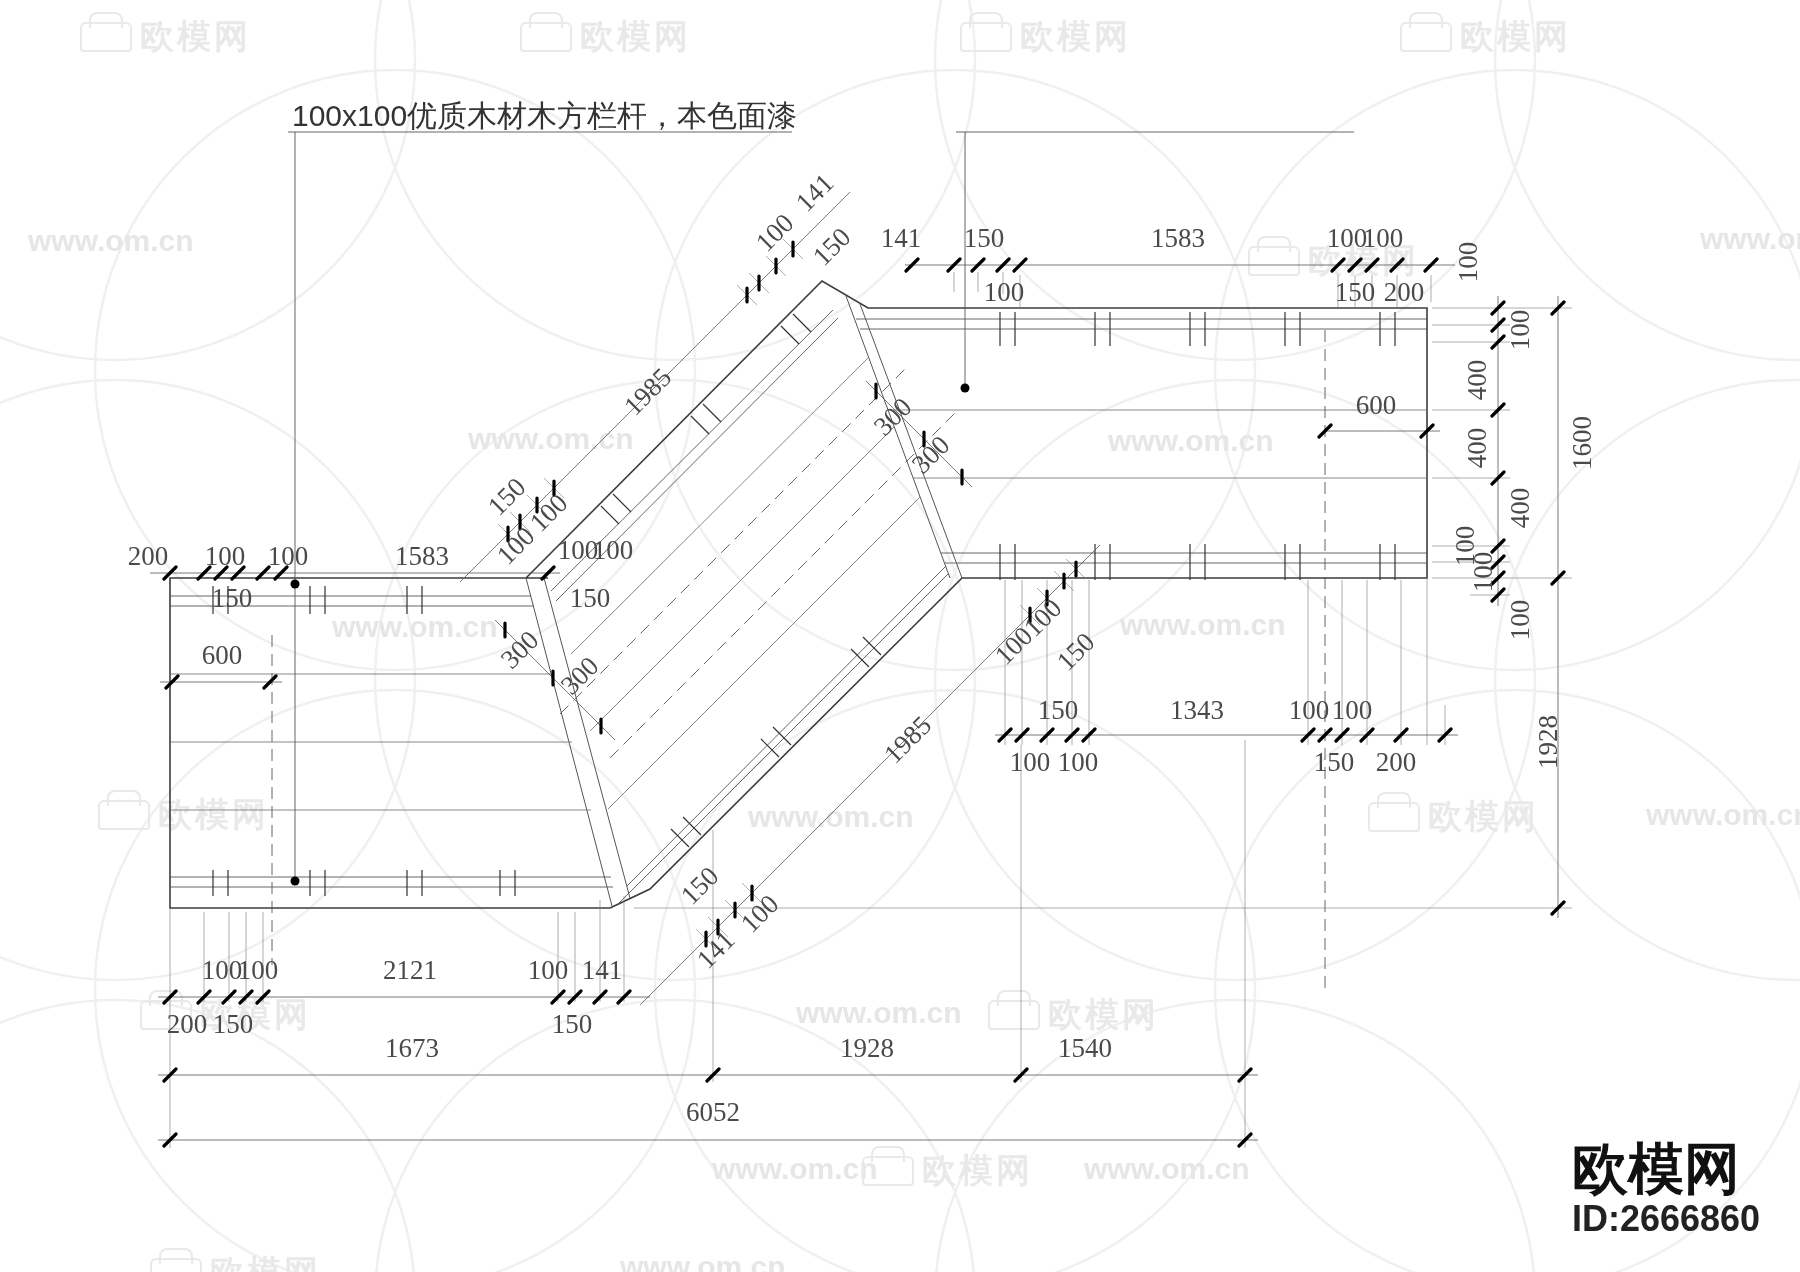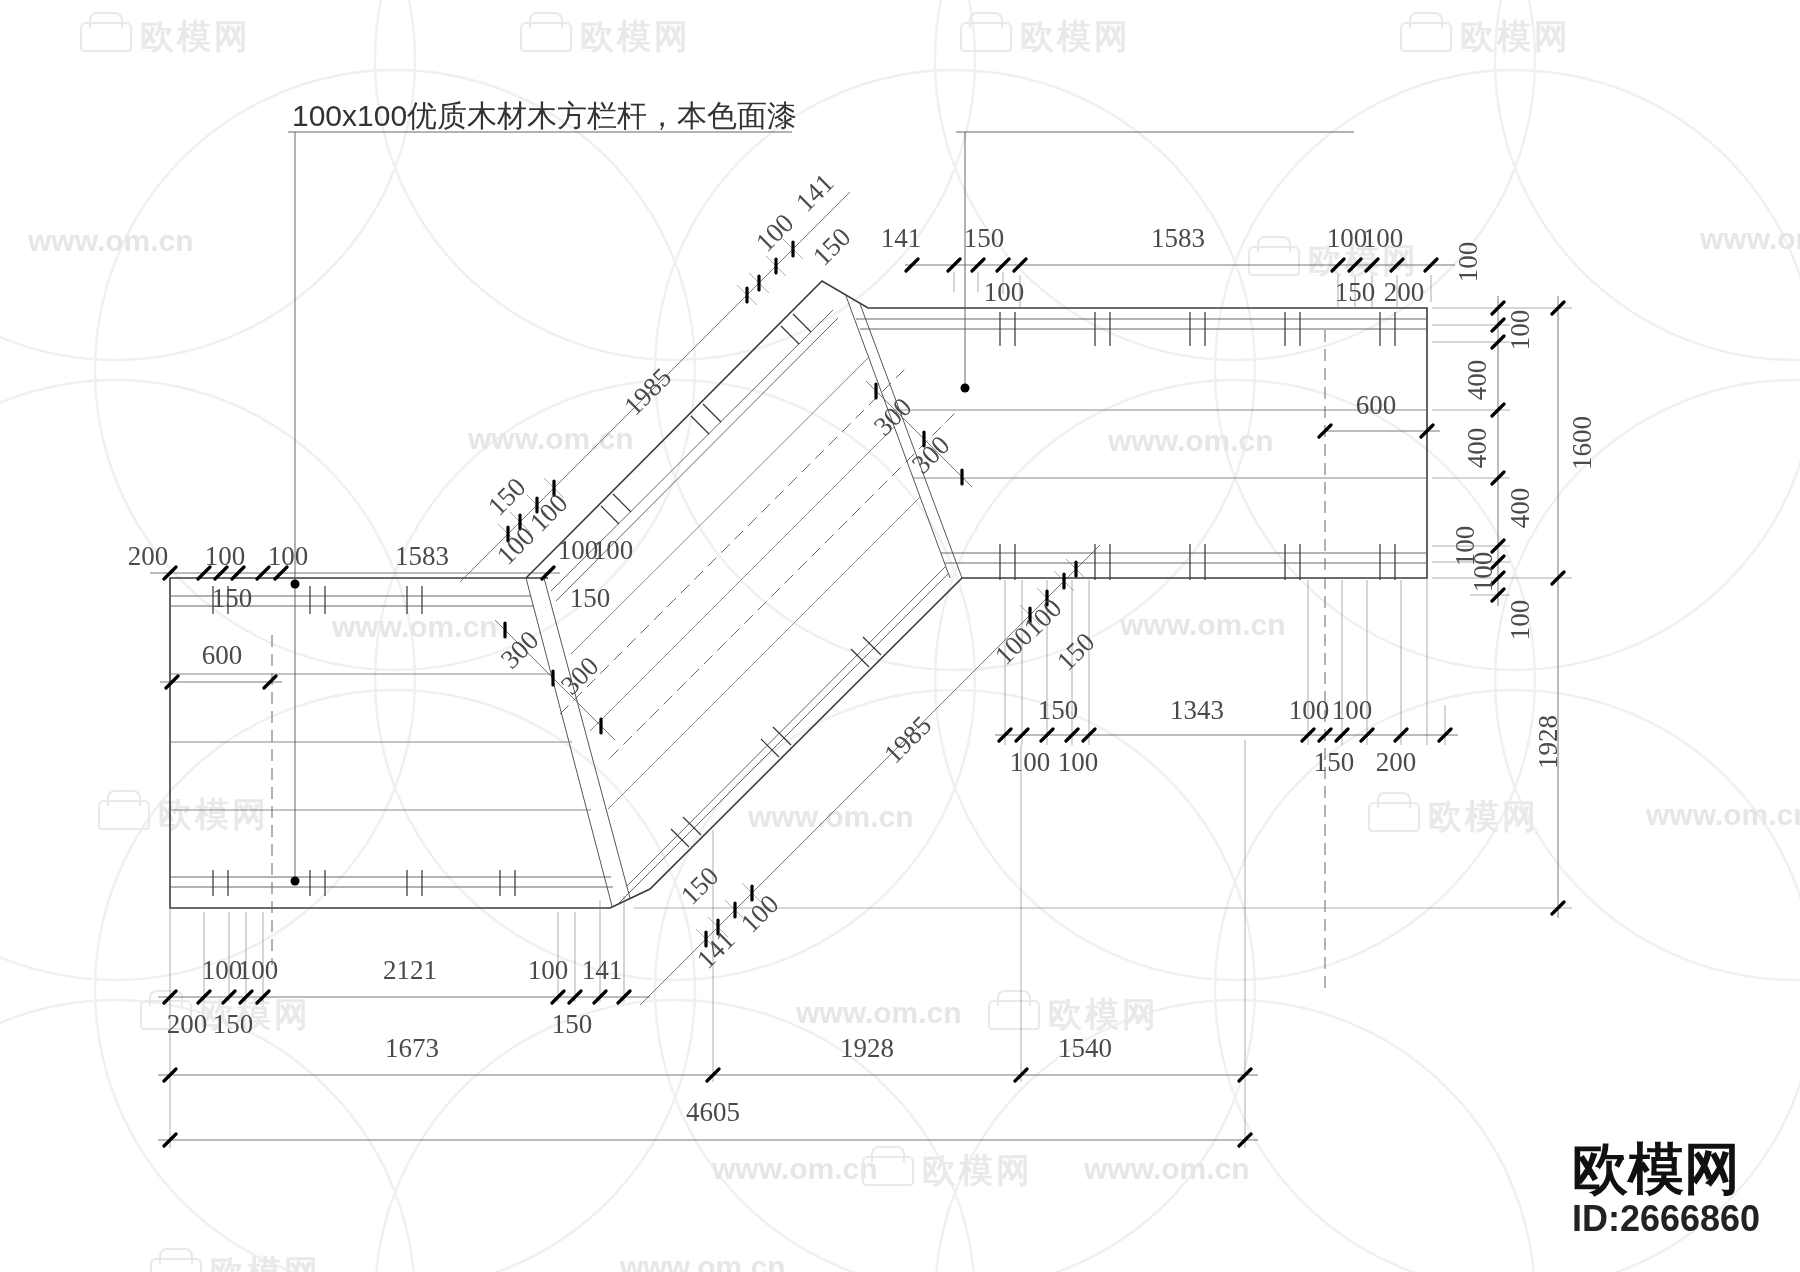--- a/index.html
+++ b/index.html
@@ -265,21 +265,21 @@
       <div class="dim-label" style="left: 258px; top: 970px; transform: translate(-50%, -50%) rotate(0deg);">100</div>
       <div class="dim-label" style="left: 187px; top: 1024px; transform: translate(-50%, -50%) rotate(0deg);">200</div>
       <div class="dim-label" style="left: 233px; top: 1024px; transform: translate(-50%, -50%) rotate(0deg);">150</div>
       <div class="dim-label" style="left: 410px; top: 970px; transform: translate(-50%, -50%) rotate(0deg);">2121</div>
       <div class="dim-label" style="left: 548px; top: 970px; transform: translate(-50%, -50%) rotate(0deg);">100</div>
       <div class="dim-label" style="left: 602px; top: 970px; transform: translate(-50%, -50%) rotate(0deg);">141</div>
       <div class="dim-label" style="left: 572px; top: 1024px; transform: translate(-50%, -50%) rotate(0deg);">150</div>
       <div class="dim-label" style="left: 412px; top: 1048px; transform: translate(-50%, -50%) rotate(0deg);">1673</div>
       <div class="dim-label" style="left: 867px; top: 1048px; transform: translate(-50%, -50%) rotate(0deg);">1928</div>
       <div class="dim-label" style="left: 1085px; top: 1048px; transform: translate(-50%, -50%) rotate(0deg);">1540</div>
-      <div class="dim-label" style="left: 713px; top: 1112px; transform: translate(-50%, -50%) rotate(0deg);">4605</div>
+      <div class="dim-label" style="left: 713px; top: 1112px; transform: translate(-50%, -50%) rotate(0deg);">6052</div>
     </div>
 
 
   <div class="logo-block">
     <div class="logo-name">欧模网</div>
     <div class="logo-id">ID:2666860</div>
   </div>
 
 </div>
 

